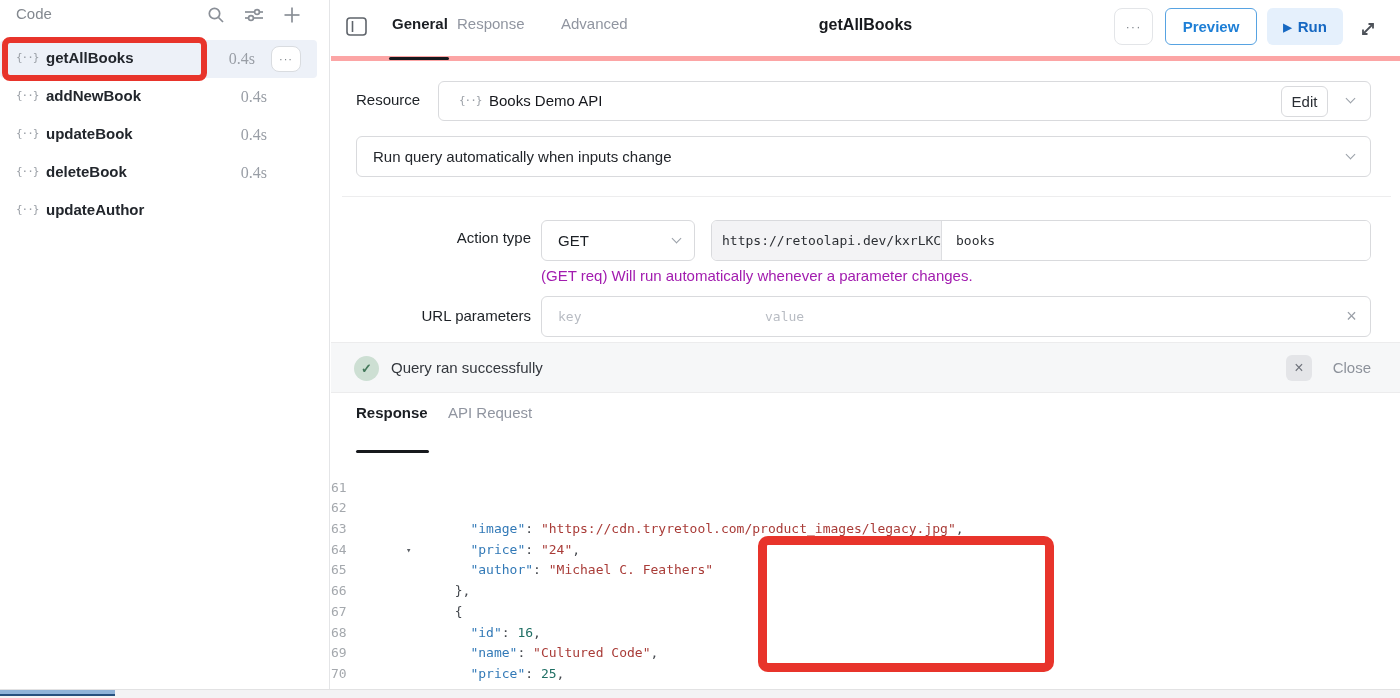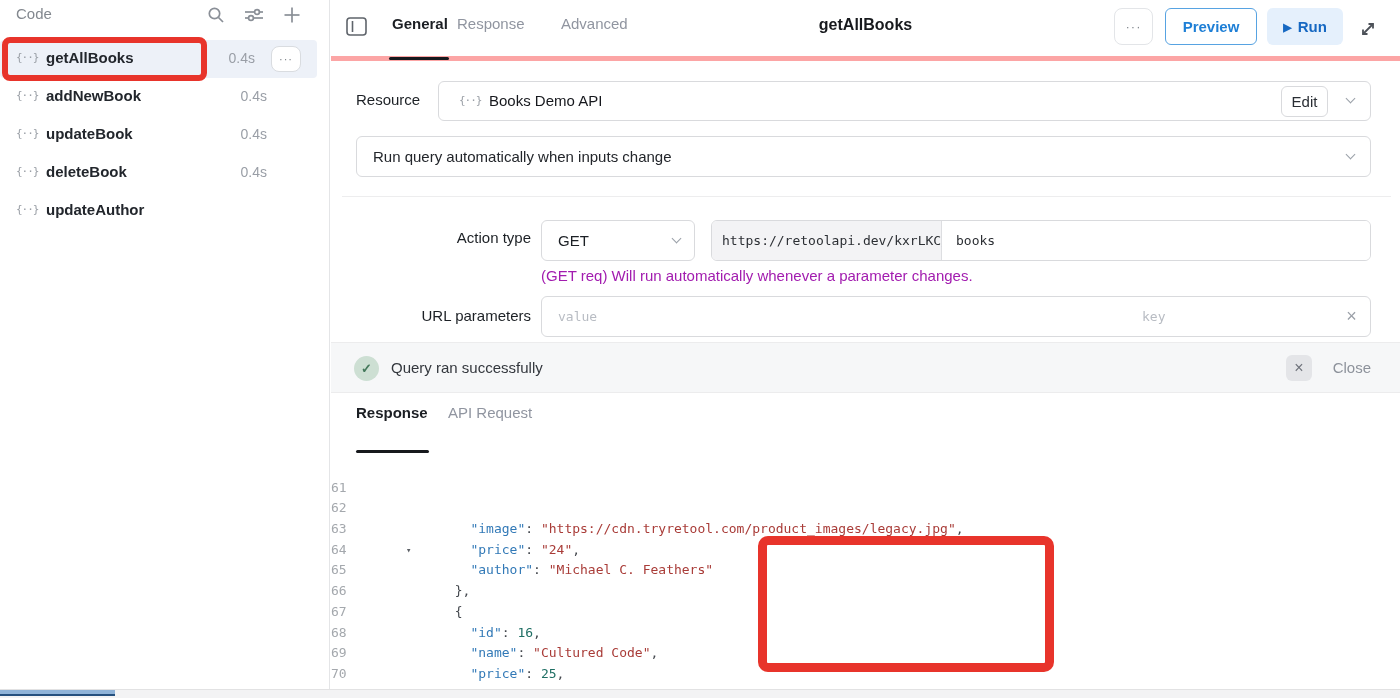--- a/index.html
+++ b/index.html
@@ -9,21 +9,21 @@
   #sidebar { position:absolute; left:0; top:0; width:330px; height:698px; background:#fff; border-right:1px solid #e4e5e7; }
   .sb-title { position:absolute; left:16px; top:5px; font-size:15px; color:#83888f; }
   .sb-icons { position:absolute; right:26px; top:4px; display:flex; gap:16px; align-items:center; }
   .sb-icon { width:22px; height:22px; display:flex; align-items:center; justify-content:center; color:#8a8f97; cursor:pointer; }
   .sb-list { position:absolute; left:0; top:40px; right:12px; }
   .sb-row { position:relative; height:38px; border-radius:4px; }
   .sb-row.sel { background:#edf1f8; }
   .braces { font-family:"DejaVu Sans Mono", monospace; font-size:11px; color:#9a9fa6; letter-spacing:-1px; }
   .sb-row .braces { position:absolute; left:16px; top:11px; }
   .sb-label { position:absolute; left:46px; top:9px; font-size:15px; font-weight:600; color:#22262c; }
-  .sb-time { position:absolute; right:50px; top:10px; font-size:14px; color:#999ea6; }
+  .sb-time { position:absolute; right:50px; top:10px; font-size:16px; color:#999ea6;font-family:Liberation Serif, serif; }
   .sb-row.sel .sb-time { right:62px; }
   .sb-menu { position:absolute; right:16px; top:6px; width:30px; height:26px; background:#fff; border:1px solid #d9dce0; border-radius:8px; color:#7c8187; font-size:11px; letter-spacing:1px; text-align:center; line-height:23px; cursor:pointer; }
 
   
   .anno { position:absolute; border:6px solid #e8342b; border-radius:8px; pointer-events:none; z-index:50; }
   #anno-query { left:2px; top:37px; width:205px; height:44px; }
   #anno-code { left:427px; top:536px; width:296px; height:136px; border-width:9px; border-radius:10px; }
 
   
   #main { position:absolute; left:331px; top:0; width:1069px; height:698px; background:#fff; }
@@ -209,22 +209,22 @@
     <span class="chev chev-abs" style="right:14px;"></span>
   </div>
   <div id="url-input">
     <div id="url-prefix">https://retoolapi.dev/kxrLKC/</div>
     <input id="url-path" value="books" style="">
   </div>
   <div id="helper-text">(GET req) Will run automatically whenever a parameter changes.</div>
 
   <div class="fld-label" id="params-label">URL parameters</div>
   <div id="params-box">
+    <input id="param-key" placeholder="key" style="">
     <input id="param-value" placeholder="value" style="">
-    <input id="param-key" placeholder="key" style="">
     <div id="param-remove">×</div>
   </div>
 
   <div id="banner">
     <div id="check-circle">✓</div>
     <div id="banner-msg">Query ran successfully</div>
     <div id="close-x">×</div>
     <div id="close-label">Close</div>
   </div>
 

